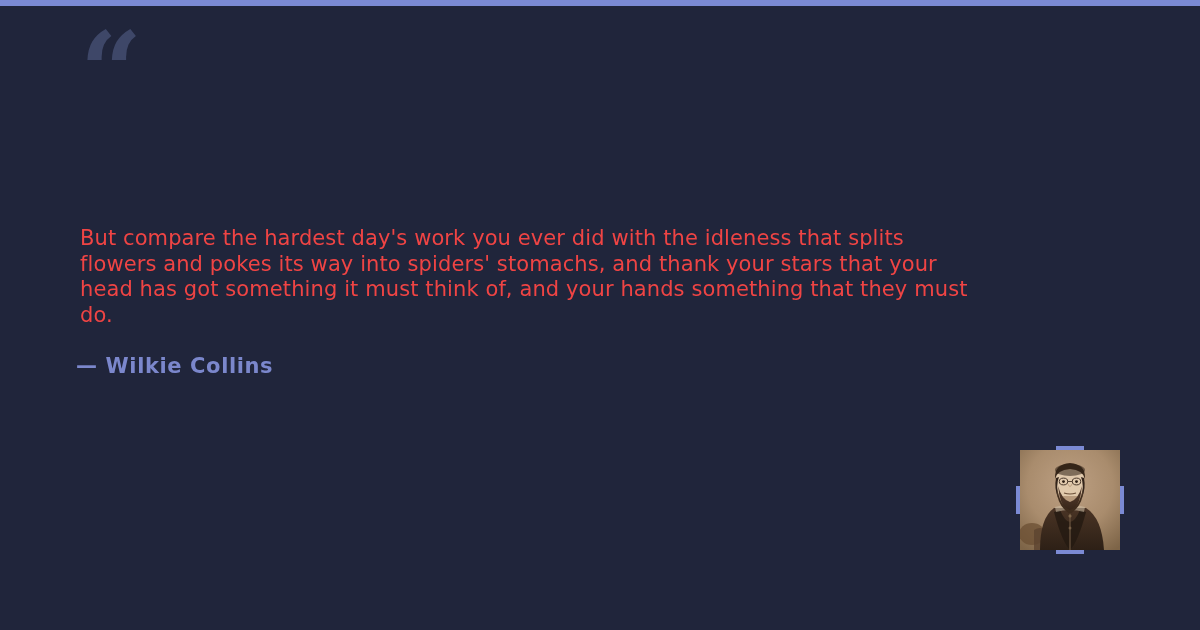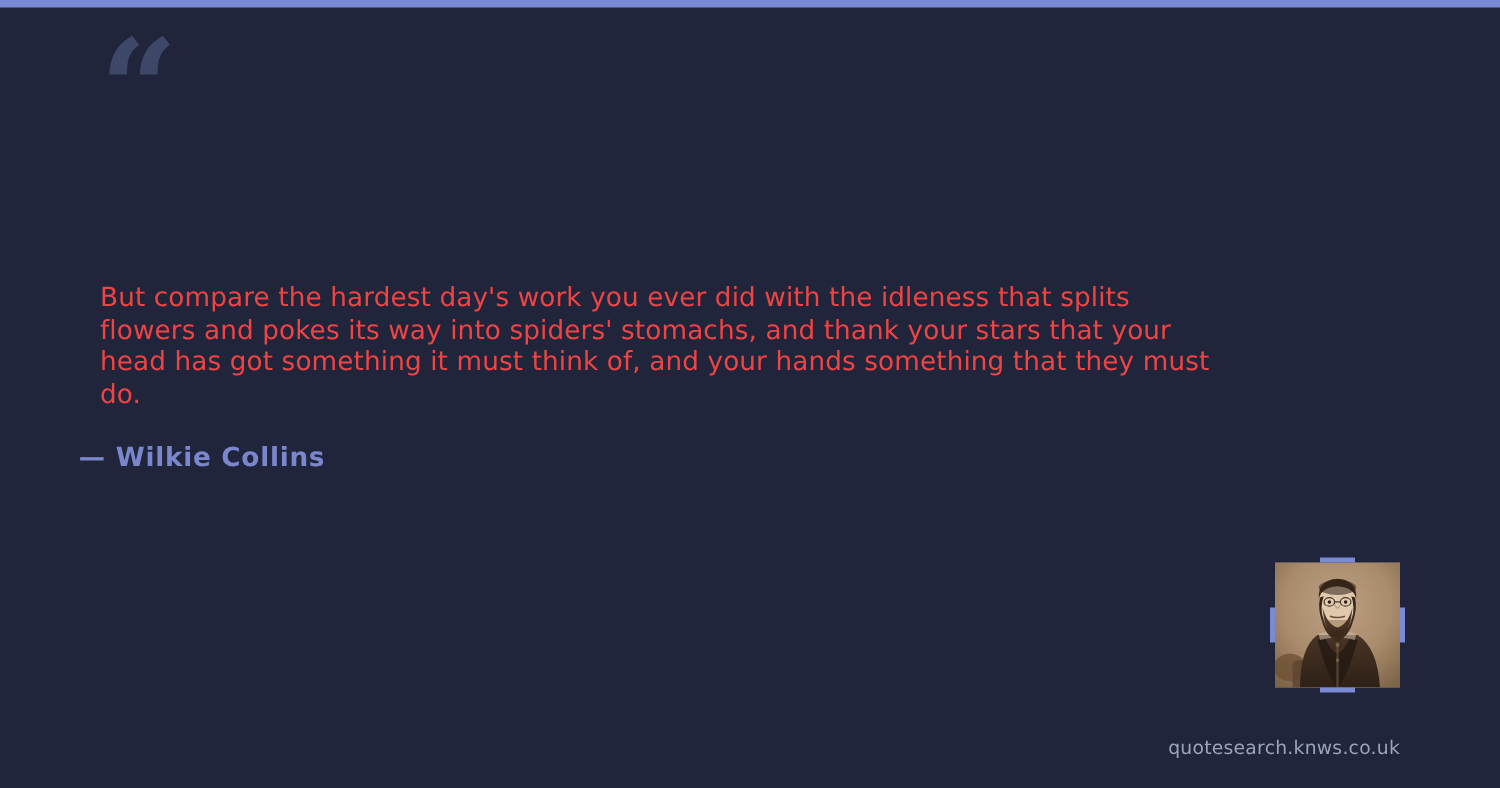--- a/index.html
+++ b/index.html
@@ -46,21 +46,21 @@
     top: 226px;
     width: 900px;
     font-size: 21px;
     line-height: 25.7px;
     color: #ef4444;
     font-weight: 400;
     letter-spacing: 0.1px;
   }
   .author-line {
     position: absolute;
-    left: 63px;
+    left: 76px;
     top: 354px;
     font-size: 21px;
     font-weight: 700;
     color: #7b87cc;
     letter-spacing: 0.6px;
     white-space: nowrap;
   }
   .author-dash {
     display: inline-block;
     margin-right: 8px;
@@ -178,15 +178,14 @@
         <path d="M44 43 Q50 45 56 43" fill="none" stroke="#6b4f38" stroke-width="1.2"></path>
         <ellipse cx="50" cy="20" rx="15" ry="6" fill="#2f2116" opacity="0.55"></ellipse>
       </svg>
     </div>
     <div class="tick tick-top"></div>
     <div class="tick tick-bottom"></div>
     <div class="tick tick-left"></div>
     <div class="tick tick-right"></div>
   </div>
 
-  <div class="source-url">quotesearch.knws.co.uk</div>
 
 </div>
 
 </body></html>

